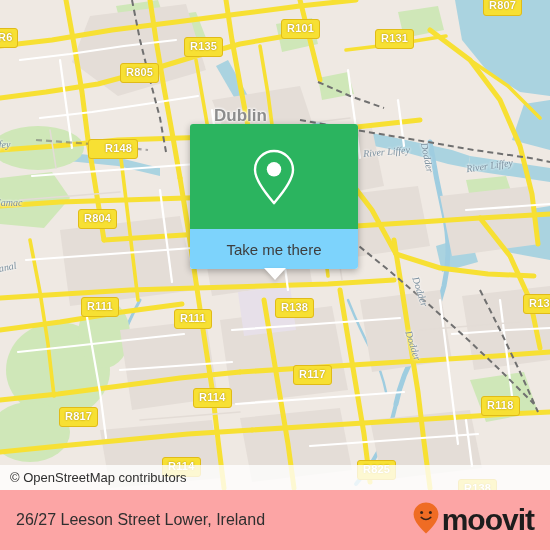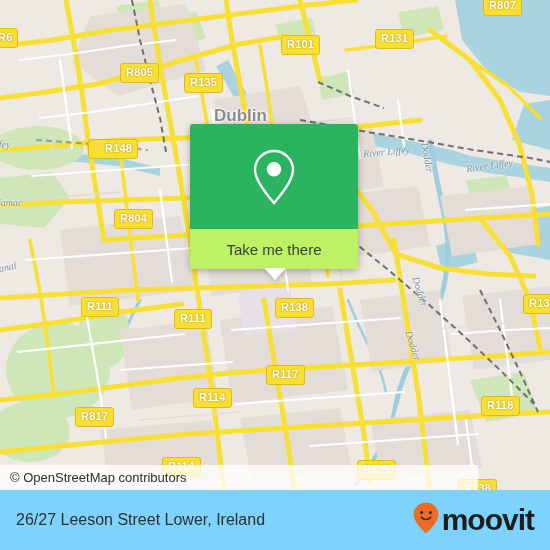--- a/index.html
+++ b/index.html
@@ -69,21 +69,21 @@
     white-space: nowrap;
     font-family: "Liberation Serif", serif;
     text-shadow: 0 0 3px #fff, 0 0 3px #fff;
   }
 
   
   #attrib {
     position: absolute;
     left: 0;
     top: 465px;
-    width: 478px;
+    width: 550px;
     height: 25px;
     background: rgba(255,255,255,0.78);
     display: flex;
     align-items: center;
     box-sizing: border-box;
     padding-left: 10px;
   }
   #attrib span {
     font-size: 13px;
     color: #2e2e2e;
@@ -105,21 +105,21 @@
     height: 105px;
     background: #2bb45f;
     border-radius: 3px 3px 0 0;
     display: flex;
     align-items: center;
     justify-content: center;
   }
   #card-green svg { display:block; }
   #card-foot {
     height: 40px;
-    background: #bef264;
+    background: #7dd3fc;
     border-radius: 0 0 3px 3px;
     display: flex;
     align-items: center;
     justify-content: center;
   }
   #card-foot span {
     font-size: 15px;
     color: #3d3d3d;
     font-family: "Liberation Sans", sans-serif;
   }
@@ -134,21 +134,21 @@
     filter: drop-shadow(0 2px 2px rgba(0,0,0,0.18));
   }
 
   
   #footer {
     position: absolute;
     left: 0;
     top: 490px;
     width: 550px;
     height: 60px;
-    background: #7dd3fc;
+    background: #fca5a5;
     display: flex;
     align-items: center;
     justify-content: space-between;
     box-sizing: border-box;
     padding: 0 16px 0 16px;
   }
   #footer-addr {
     font-size: 16px;
     color: #2f2f2f;
     font-family: "Liberation Sans", sans-serif;
@@ -336,35 +336,35 @@
     <div class="riverlabel" style="left:363px; top:146px; transform:rotate(-5deg);">River Liffey</div>
     <div class="riverlabel" style="left:466px; top:160px; transform:rotate(-8deg);">River Liffey</div>
     <div class="riverlabel" style="left:-4px; top:139px;">ffey</div>
     <div class="riverlabel" style="left:-6px; top:197px;">Camac</div>
     <div class="riverlabel" style="left:-8px; top:262px; transform:rotate(-12deg);">Canal</div>
     <div class="riverlabel" style="left:412px; top:152px; transform:rotate(78deg);">Dodder</div>
     <div class="riverlabel" style="left:405px; top:286px; transform:rotate(72deg);">Dodder</div>
     <div class="riverlabel" style="left:398px; top:340px; transform:rotate(72deg);">Dodder</div>
 
     <div class="shield" style="left:-8px;  top:28px;">R6</div>
-    <div class="shield" style="left:184px; top:37px;margin-top:36px;">R135</div>
-    <div class="shield" style="left:281px; top:35px;">R101</div>
+    <div class="shield" style="left:184px; top:37px;">R135</div>
+    <div class="shield" style="left:281px; top:19px;">R101</div>
     <div class="shield" style="left:375px; top:29px;">R131</div>
     <div class="shield" style="left:483px; top:-4px;">R807</div>
     <div class="shield" style="left:72px;  top:63px;margin-left:48px;">R805</div>
     <div class="shield" style="left:88px;  top:139px;padding-left:16px;">R148</div>
-    <div class="shield" style="left:78px;  top:209px;margin-left:36px;">R804</div>
+    <div class="shield" style="left:78px;  top:209px;">R804</div>
     <div class="shield" style="left:81px; top:297px;">R111</div>
     <div class="shield" style="left:174px; top:309px;">R111</div>
     <div class="shield" style="left:275px; top:298px;">R138</div>
     <div class="shield" style="left:523px; top:294px;">R131</div>
     <div class="shield" style="left:193px; top:388px;">R114</div>
-    <div class="shield" style="left:266px; top:365px;">R117</div>
+    <div class="shield" style="left:293px; top:365px;">R117</div>
     <div class="shield" style="left:481px; top:388px;margin-top:8px;">R118</div>
-    <div class="shield" style="left:75px;  top:407px;">R817</div>
+    <div class="shield" style="left:59px;  top:407px;">R817</div>
     <div class="shield" style="left:357px; top:460px;">R825</div>
     <div class="shield" style="left:162px; top:457px;">R114</div>
     <div class="shield" style="left:458px; top:479px;">R138</div>
 
     <div id="attrib">
       <span>© OpenStreetMap contributors</span>
     </div>
 
     <div id="card">
       <div id="card-green">

